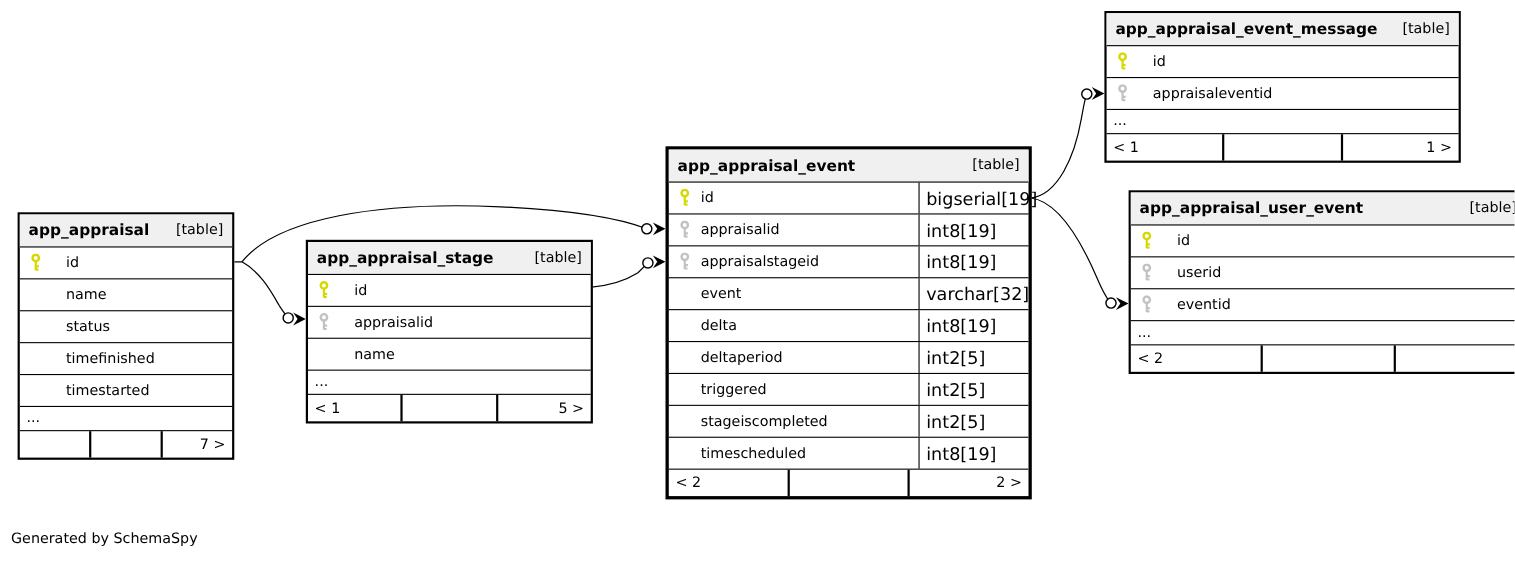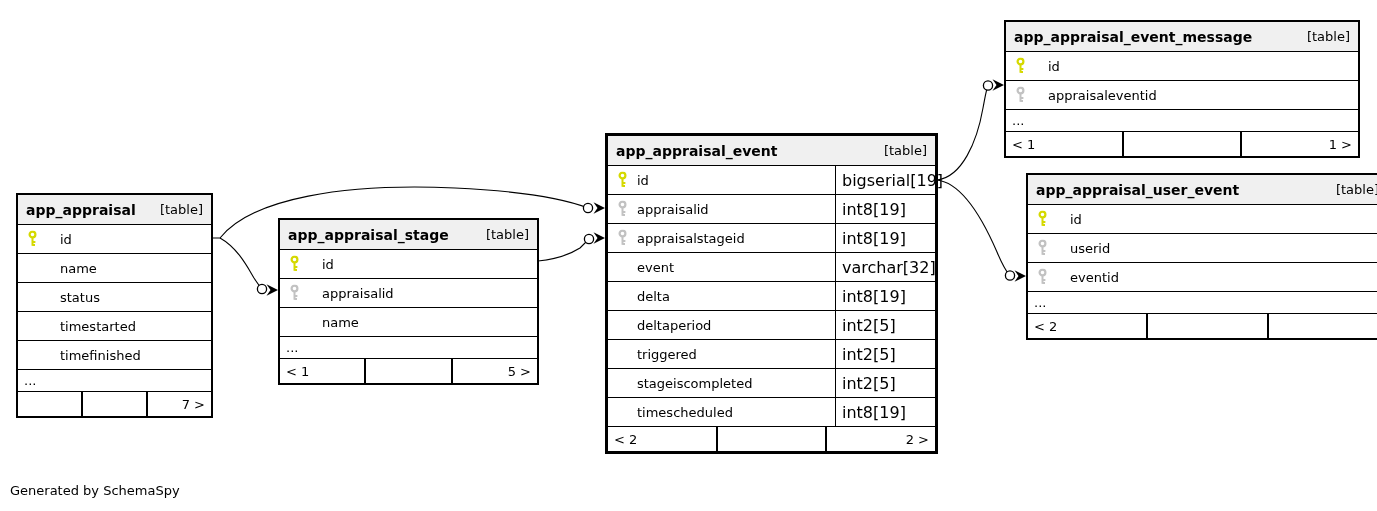--- a/index.html
+++ b/index.html
@@ -4,21 +4,21 @@
 <style>
   html,body{margin:0;padding:0;background:#fff;}
   .stage{position:relative;width:1377px;height:511px;overflow:hidden;background:#fff;
          font-family:"DejaVu Sans","Liberation Sans",sans-serif;color:#000;}
   .wires{position:absolute;left:0;top:0;z-index:1;}
   .tbl{position:absolute;z-index:2;background:#fff;border:2px solid #000;box-sizing:border-box;}
   .tbl.emph{border-width:3px;}
   #t0{left:16px;top:193px;width:197px;}
   #t1{left:278px;top:218px;width:261px;}
   #t2{left:605px;top:133px;width:333px;}
-  #t3{left:1004px;top:20px;width:356px;}
+  #t3{left:1004px;top:10px;width:324px;}
   #t4{left:1026px;top:173px;width:363px;}
   .hdr{display:flex;align-items:center;justify-content:space-between;height:30px;
        background:#f0f0f0;border-bottom:1px solid #000;padding:0 8px;box-sizing:border-box;}
   .hdr .nm{font-weight:bold;font-size:14px;white-space:nowrap;}
   .hdr .tag{font-size:13px;white-space:nowrap;margin-left:10px;}
   .row{position:relative;display:flex;align-items:center;height:29px;
        border-bottom:1px solid #000;box-sizing:border-box;}
   .cname{font-size:13px;padding-left:42px;white-space:nowrap;}
   .tbl.emph .cname{padding-left:29px;}
   .keyicon{position:absolute;left:9px;top:50%;transform:translateY(-50%);line-height:0;}
@@ -77,24 +77,24 @@
       </span>
       <span class="cname">id</span>
     </div>
     <div class="row">
       <span class="cname">name</span>
     </div>
     <div class="row">
       <span class="cname">status</span>
     </div>
     <div class="row">
+      <span class="cname">timefinished</span>
+    </div>
+    <div class="row">
       <span class="cname">timestarted</span>
-    </div>
-    <div class="row">
-      <span class="cname">timefinished</span>
     </div>
     <div class="ell">...</div>
     <div class="ftr">
       <span class="c l"></span>
       <span class="c m"></span>
       <span class="c r">7 &gt;</span>
     </div>
   </div>
 
   <div class="tbl" id="t1">

